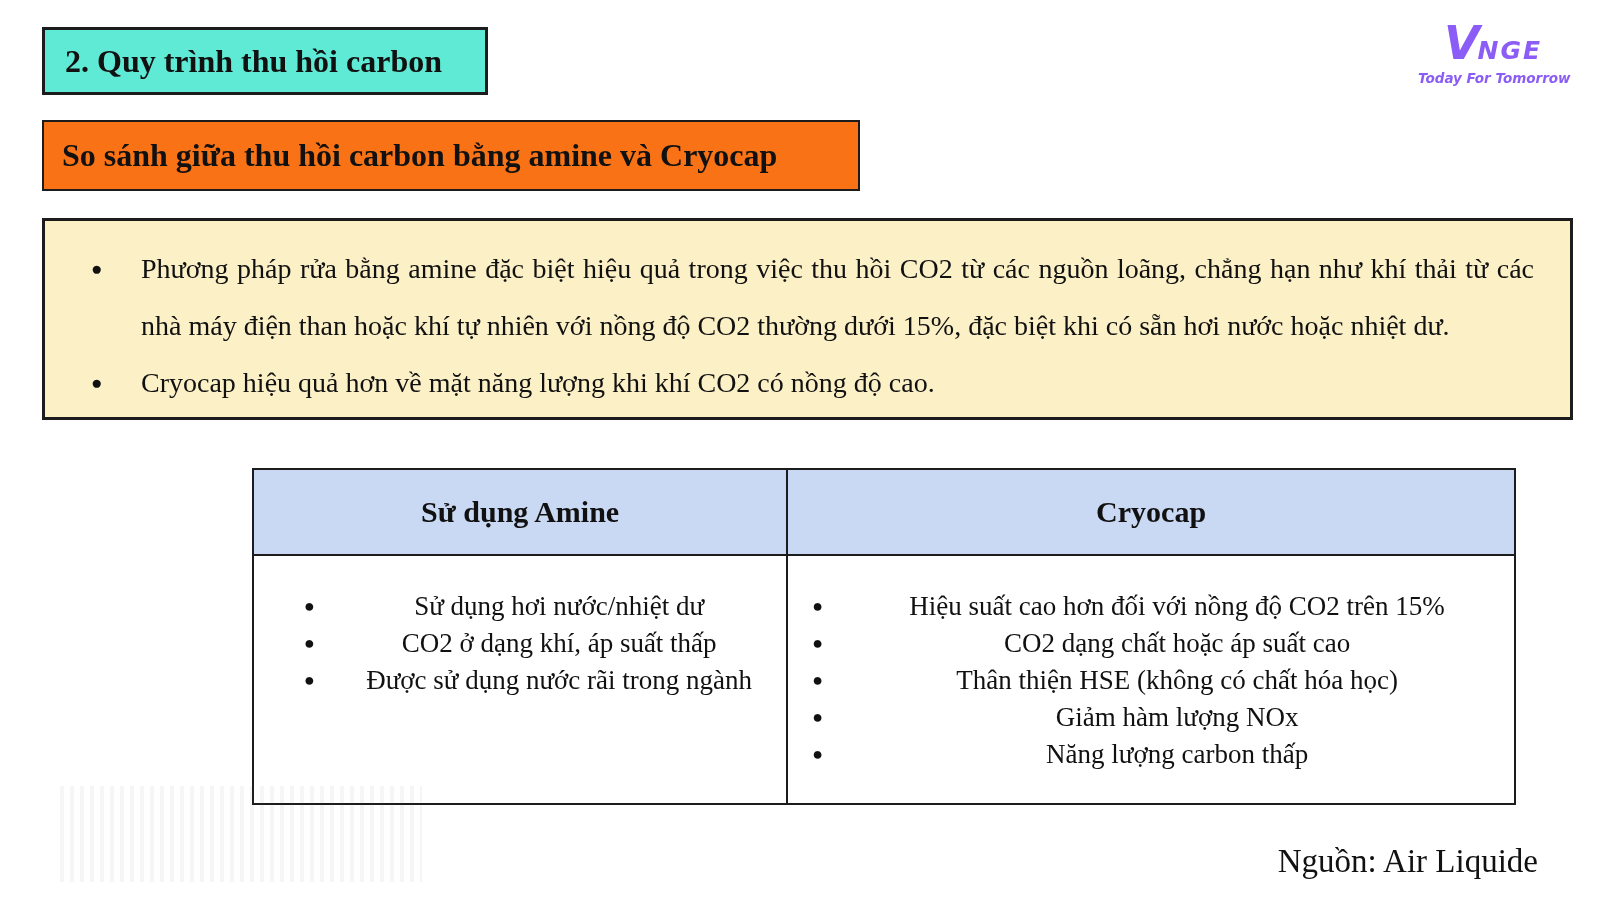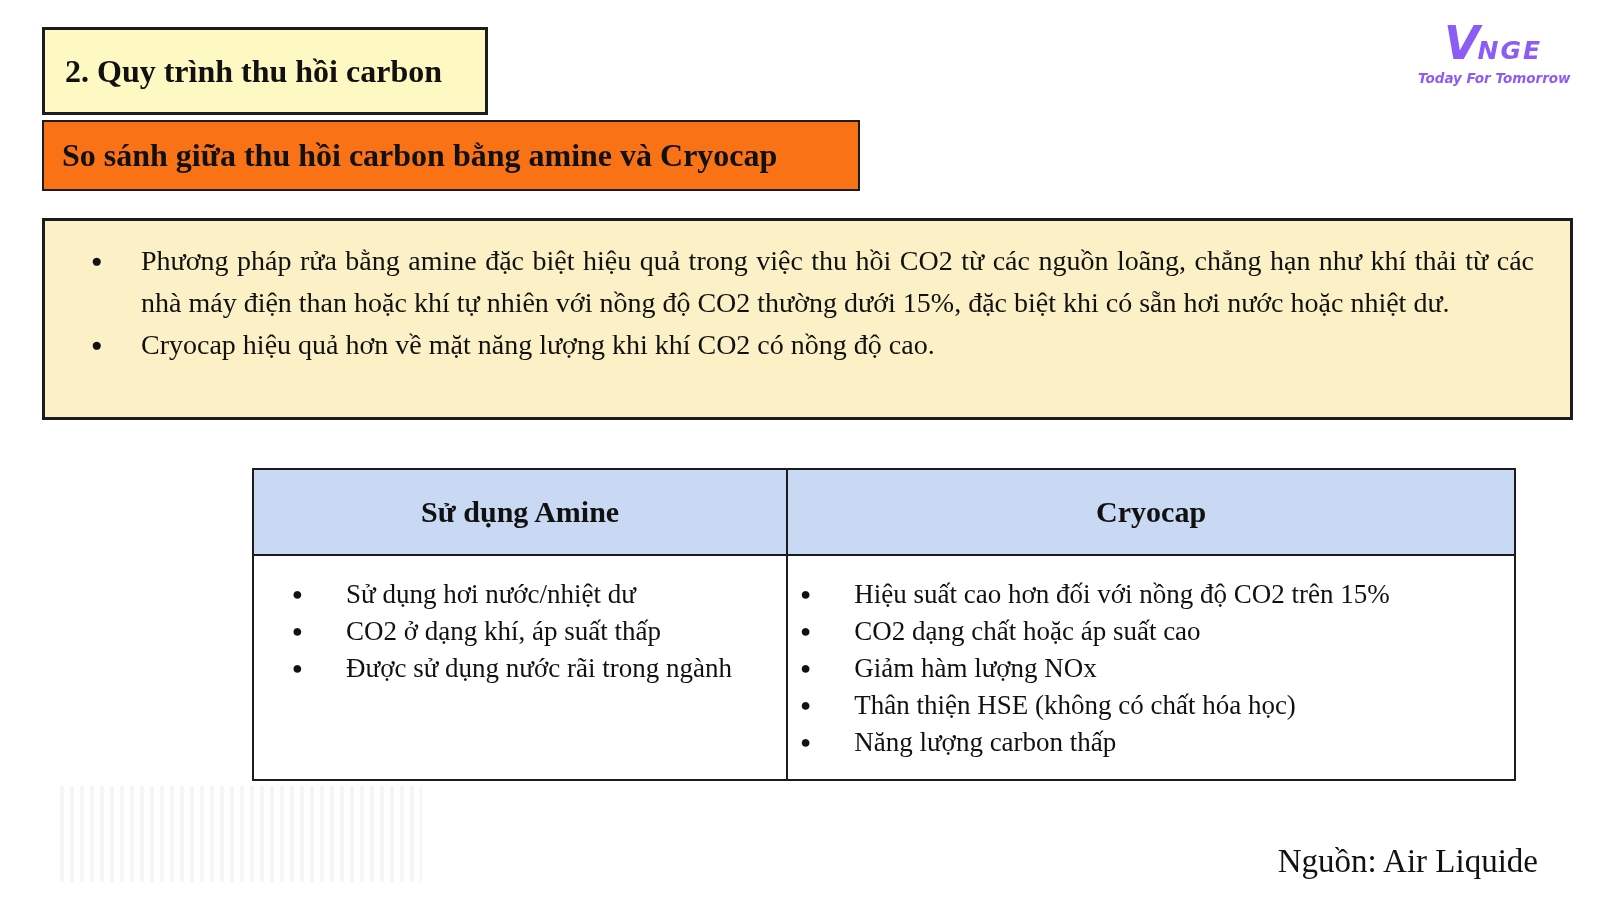--- a/index.html
+++ b/index.html
@@ -10,22 +10,22 @@
     color: #111111;
     position: relative;
     overflow: hidden;
   }
   .slide { position: relative; width: 1600px; height: 900px; background: #ffffff; }
 
   
   .title-box {
     position: absolute;
     left: 42px; top: 27px;
-    width: 446px; height: 88px;
-    background: #fef9c3;
+    width: 446px; height: 68px;
+    background: #5eead4;
     border: 3px solid #1c1c1c;
     display: flex; align-items: center;
     padding-left: 20px;
     font-weight: bold; font-size: 32px;
   }
   .subtitle-box {
     position: absolute;
     left: 42px; top: 120px;
     width: 818px; height: 71px;
     background: #f97316;
@@ -73,54 +73,54 @@
     border: 3px solid #1c1c1c;
   }
   .summary-box ul {
     list-style: none;
     margin: 0;
     padding: 19px 36px 0 96px;
   }
   .summary-box li {
     position: relative;
     font-size: 28px;
-    line-height: 42px;
+    line-height: 57px;
     text-align: justify;
   }
   .summary-box li::before {
     content: "●";
     position: absolute;
     left: -50px; top: 0;
     font-size: 19px;
   }
 
   
   .cmp-table {
     position: absolute;
     left: 252px; top: 468px;
     width: 1264px;
     border: 2px solid #1c1c1c;
   }
-  .cmp-row { display: flex; width: 100%; }
+  .cmp-row { display: flex; width: 100%; text-align: center; }
   .cmp-col-l { width: 42.4%; border-right: 2px solid #1c1c1c; }
   .cmp-col-r { width: 57.6%; }
   .cmp-header .cmp-col-l, .cmp-header .cmp-col-r {
     height: 84px;
     background: #c9d8f3;
     display: flex; align-items: center; justify-content: center;
     font-weight: bold; font-size: 30px;
   }
   .cmp-header { border-bottom: 2px solid #1c1c1c; }
   .cmp-body .cmp-col-l, .cmp-body .cmp-col-r {
     min-height: 217px;
     background: #ffffff;
   }
   .cmp-body ul {
     list-style: none;
-    margin: 4px;
+    margin: 16px;
     padding: 16px 10px 14px 88px;
   }
   .cmp-body .cmp-col-r ul { padding-left: 62px; }
   .cmp-body li {
     position: relative;
     font-size: 27px;
     line-height: 37px;
   }
   .cmp-body li::before {
     content: "●";
@@ -185,22 +185,22 @@
         <ul>
             <li>Sử dụng hơi nước/nhiệt dư</li>
             <li>CO2 ở dạng khí, áp suất thấp</li>
             <li>Được sử dụng nước rãi trong ngành</li>
           </ul>
       </div>
       <div class="cmp-col-r">
         <ul>
             <li>Hiệu suất cao hơn đối với nồng độ CO2 trên 15%</li>
             <li>CO2 dạng chất hoặc áp suất cao</li>
+            <li>Thân thiện HSE (không có chất hóa học)</li>
             <li>Giảm hàm lượng NOx</li>
-            <li>Thân thiện HSE (không có chất hóa học)</li>
             <li>Năng lượng carbon thấp</li>
           </ul>
       </div>
     </div>
   </div>
 
   <div class="watermark"></div>
 
   <div class="source">Nguồn: Air Liquide</div>
 

